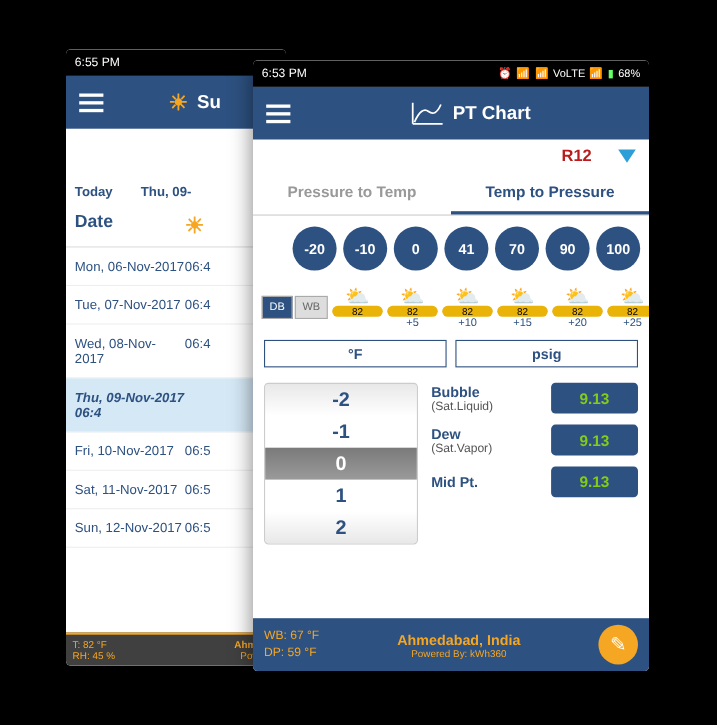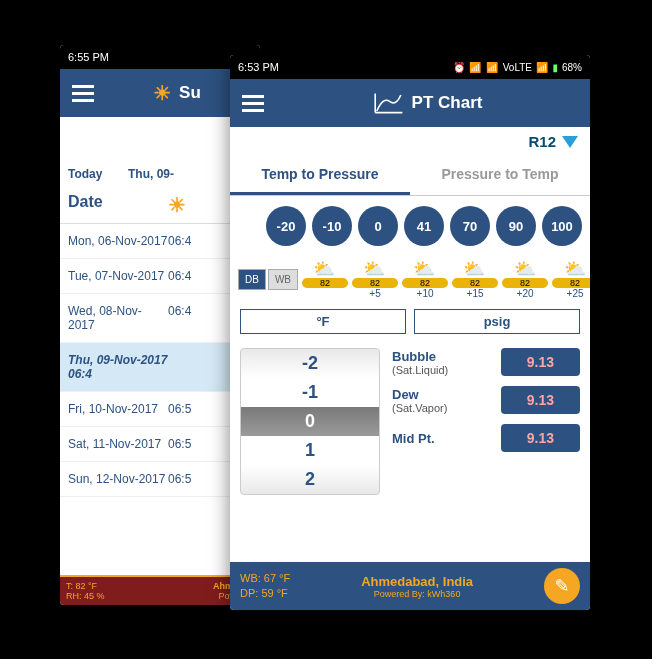--- a/index.html
+++ b/index.html
@@ -14,21 +14,21 @@
   .status-right span { font-size: 10px; }
   
   .app-header { background: #2d5180; color: #fff; height: 48px; display: flex; align-items: center; padding: 0 12px; gap: 12px; }
   .menu-icon { display: flex; flex-direction: column; gap: 4px; cursor: pointer; }
   .menu-icon div { width: 22px; height: 3px; background: #fff; }
   .header-title { font-size: 17px; font-weight: bold; flex: 1; text-align: center; display: flex; align-items: center; justify-content: center; gap: 8px; }
   .chart-icon { width: 32px; height: 28px; }
   .chart-icon svg { width: 100%; height: 100%; }
   
   .refrigerant-row { display: flex; justify-content: flex-end; padding: 6px 12px; background: #fff; }
-  .refrigerant { color: #0c4a6e; font-weight: bold; font-size: 15px; display: flex; align-items: center; gap: 6px; }
+  .refrigerant { color: #b91c1c; font-weight: bold; font-size: 15px; display: flex; align-items: center; gap: 24px; }
   .tri-down { width: 0; height: 0; border-left: 8px solid transparent; border-right: 8px solid transparent; border-top: 12px solid #2d9fd8; }
   
   .tabs { display: flex; border-bottom: 1px solid #ccc; }
   .tab { flex: 1; padding: 10px; text-align: center; font-size: 14px; font-weight: bold; color: #999; cursor: pointer; }
   .tab.active { color: #2d5180; border-bottom: 3px solid #2d5180; }
   
   .temp-chips { display: flex; gap: 6px; padding: 10px 8px; justify-content: center; flex-wrap: nowrap; margin-left: 28px; }
   .chip { width: 40px; height: 40px; border-radius: 50%; background: #2d5180; color: #fff; display: flex; align-items: center; justify-content: center; font-size: 13px; font-weight: bold; flex-shrink: 0; }
   
   .weather-row { display: flex; align-items: center; gap: 4px; padding: 4px 8px; }
@@ -45,39 +45,39 @@
   
   .pt-body { display: flex; padding: 8px 10px; gap: 12px; }
   .picker { width: 140px; background: linear-gradient(#e8e8e8, #fff 20%, #fff 80%, #e8e8e8); border: 1px solid #ccc; border-radius: 4px; overflow: hidden; }
   .picker-item { text-align: center; padding: 4px 0; font-size: 18px; color: #2d5180; font-weight: bold; }
   .picker-item.sel { background: linear-gradient(#7a7a7a, #9a9a9a); color: #fff; }
   
   .results { flex: 1; display: flex; flex-direction: column; gap: 10px; }
   .result-row { display: flex; align-items: center; justify-content: space-between; gap: 8px; }
   .result-label { font-size: 13px; color: #2d5180; font-weight: bold; }
   .result-label small { font-weight: normal; display: block; font-size: 11px; color: #555; }
-  .result-val { background: #2d5180; color: #fca5a5; padding: 6px 26px; border-radius: 4px; font-size: 14px; font-weight: bold; min-width: 60px; text-align: center; }
+  .result-val { background: #2d5180; color: #84cc16; padding: 6px 26px; border-radius: 4px; font-size: 14px; font-weight: bold; min-width: 60px; text-align: center; }
   
   .footer { position: absolute; bottom: 0; left: 0; right: 0; background: #2d5180; color: #f5a623; padding: 6px 10px; display: flex; justify-content: space-between; align-items: center; font-size: 11px; }
   .footer-left { line-height: 1.4; }
   .footer-center { text-align: center; font-weight: bold; font-size: 13px; }
   .footer-center small { display: block; font-size: 9px; font-weight: normal; }
   .fab { width: 36px; height: 36px; border-radius: 50%; background: #f5a623; display: flex; align-items: center; justify-content: center; color: #fff; font-size: 18px; }
   
   
   .back-tabs { display: flex; padding: 6px 8px; font-size: 12px; font-weight: bold; color: #2d5180; margin-top: 44px; }
   .back-tabs > div:first-child { width: 60px; }
   .date-list { font-size: 12px; }
   .date-header { display: flex; padding: 6px 8px; border-bottom: 1px solid #ddd; font-weight: bold; color: #2d5180; }
   .date-header > div:first-child { width: 100px; }
   .date-row { display: flex; padding: 10px 8px; border-bottom: 1px solid #eee; color: #2d5180; }
   .date-row > div:first-child { width: 100px; }
   .date-row.sel { background: #d4e8f5; font-weight: bold; font-style: italic; flex-direction: column; }
   .sun-icon { color: #f5a623; font-size: 20px; }
-  .footer-sm { position: absolute; bottom: 0; left: 0; right: 0; background: #7f1d1d; color: #f5a623; padding: 4px 6px; font-size: 9px; display: flex; justify-content: space-between; border-top: 2px solid #f5a623; align-items: flex-end; }
+  .footer-sm { position: absolute; bottom: 0; left: 0; right: 0; background: #404040; color: #f5a623; padding: 4px 6px; font-size: 9px; display: flex; justify-content: space-between; border-top: 2px solid #f5a623; align-items: flex-end; }
 </style>
 </head>
 <body>
 
 <div class="phone phone-back">
   <div class="status-bar">
     <span>6:55 PM</span>
   </div>
   <div class="app-header">
     <div class="menu-icon">
@@ -168,22 +168,22 @@
       <span>PT Chart</span>
     </div>
   </div>
   <div class="refrigerant-row">
     <div class="refrigerant">
       <span>R12</span>
       <div class="tri-down"></div>
     </div>
   </div>
   <div class="tabs">
+    <div class="tab">Pressure to Temp</div>
     <div class="tab active">Temp to Pressure</div>
-    <div class="tab">Pressure to Temp</div>
   </div>
   <div class="temp-chips">
     <div class="chip">-20</div>
     <div class="chip">-10</div>
     <div class="chip">0</div>
     <div class="chip">41</div>
     <div class="chip">70</div>
     <div class="chip">90</div>
     <div class="chip">100</div>
   </div>

